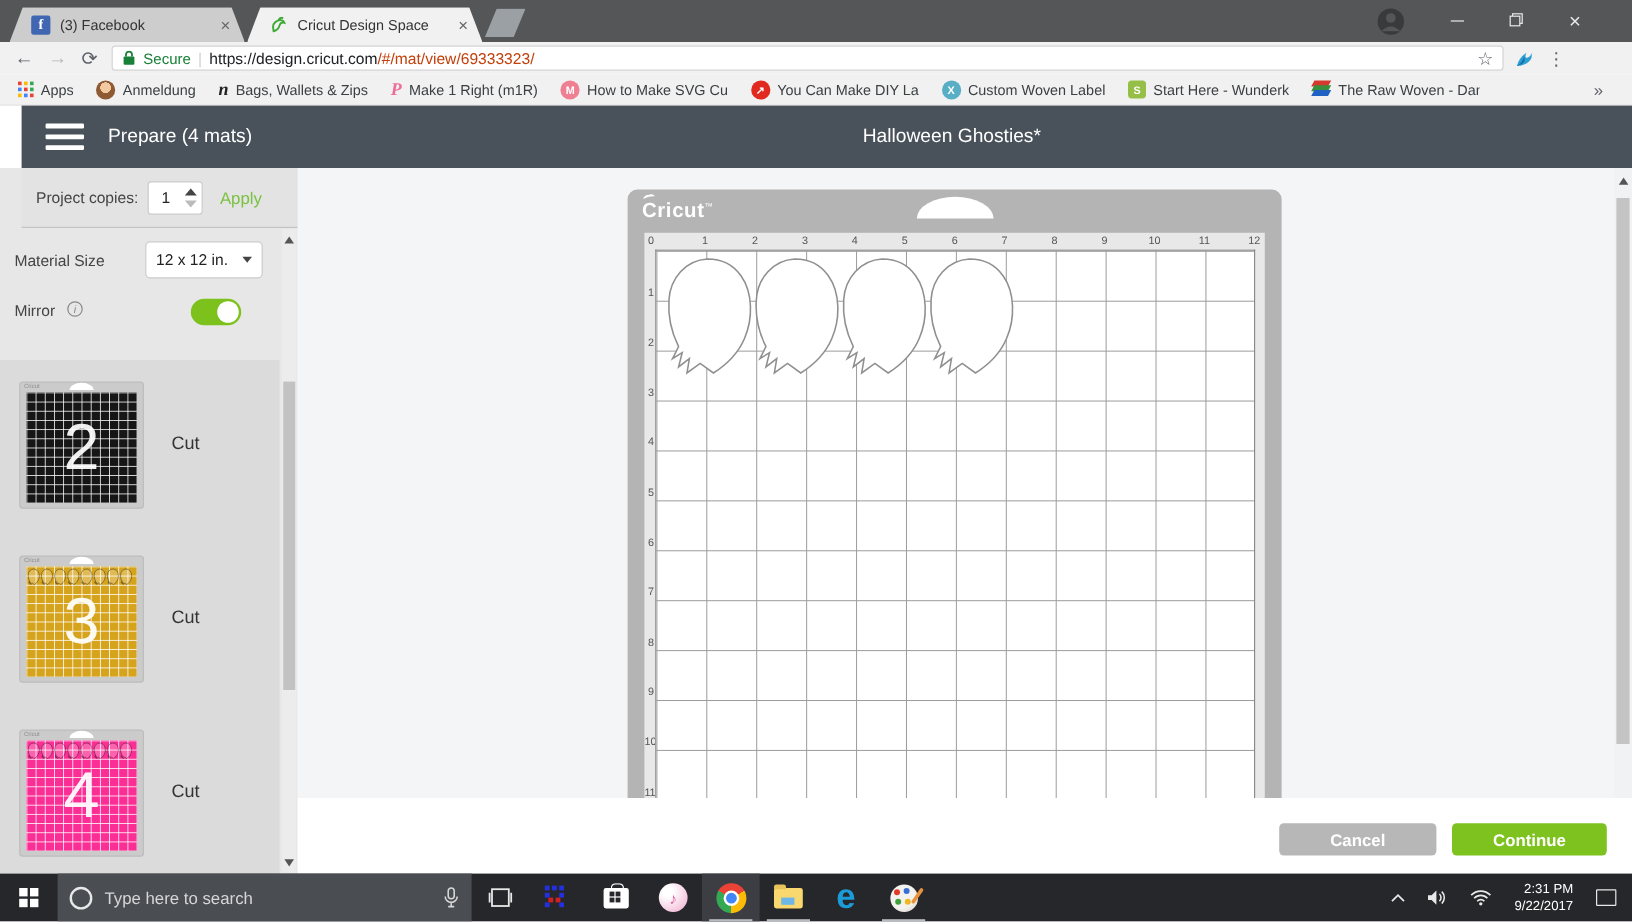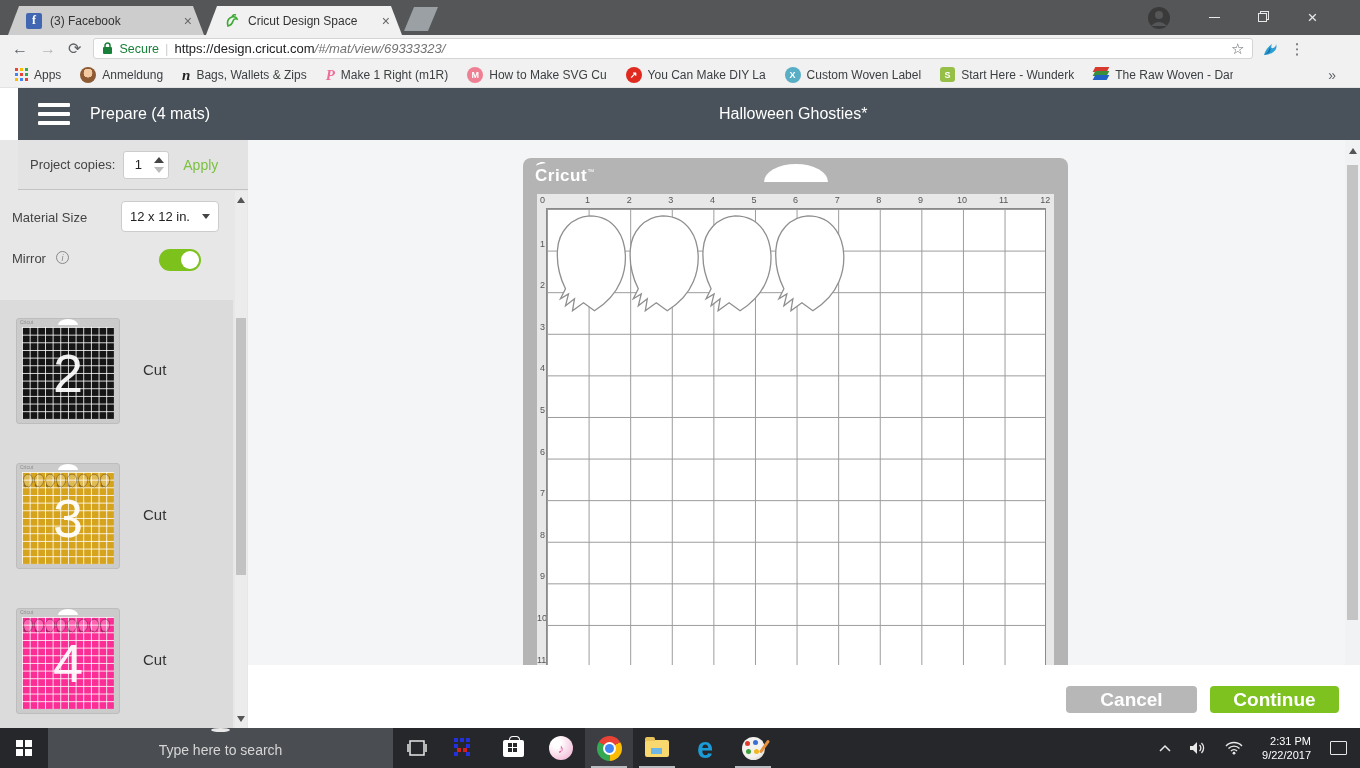--- a/index.html
+++ b/index.html
@@ -25,21 +25,21 @@
   #profile-btn { position:absolute; left:1146px; top:5px; width:26px; height:26px; }
 
   #toolbar { position:absolute; left:0; top:35px; width:1360px; height:27px; background:#f1f1f1; display:flex; align-items:center; }
   .nav-ic { font-size:16px; margin-left:12px; color:#5f6368; }
   .nav-ic.disabled { color:#b6b6b6; }
   #omnibox { margin-left:12px; width:1160px; height:21px; background:#fff; border:1px solid #d4d4d4; border-radius:3px;
              display:flex; align-items:center; padding:0 8px; gap:6px; }
   #secure-label { color:#188038; font-size:12.5px; }
   .omni-sep { color:#d0d0d0; font-size:13px; }
   #url-text { font-size:13px; color:#202124; white-space:nowrap; overflow:hidden; flex:1; }
-  #url-text .path { color:#737373;font-style:italic; }
+  #url-text .path { color:#c2410c; }
   #star-icon { color:#5f6368; font-size:15px; }
   #ext-icon { width:18px; height:18px; margin-left:8px; }
   #menu-dots { color:#5f6368; font-size:15px; letter-spacing:0; margin:0 10px 0 10px; }
 
   #bookmarksbar { position:absolute; left:0; top:62px; width:1360px; height:26px; background:#f1f1f1;
                   display:flex; align-items:center; padding:0 10px; gap:9px; border-bottom:1px solid #e3e3e3; }
   .bm { display:flex; align-items:center; gap:6px; padding:0 5px; white-space:nowrap; }
   .bm-label { font-size:12px; color:#3c4043; max-width:118px; overflow:hidden; }
   #apps-grid { width:13px; height:13px; display:grid; grid-template-columns:repeat(3,3px); grid-template-rows:repeat(3,3px); gap:2px; }
   #apps-grid i { background:#ea4335; } #apps-grid i:nth-child(2){background:#fbbc05;} #apps-grid i:nth-child(3){background:#34a853;}
@@ -117,34 +117,34 @@
   #ruler-top { position:absolute; left:0; top:0; width:517px; height:14px; }
   #ruler-top span { position:absolute; top:1px; font-size:9px; color:#555; transform:translateX(-50%); }
   #ruler-left span { position:absolute; left:0; width:8px; text-align:right; font-size:9px; color:#555; }
   #grid { position:absolute; left:9px; top:14px; width:500px; height:457px; background-color:#fff;
           border:1px solid #8a8a8a; border-bottom:none;
           background-image:linear-gradient(to right,#9b9b9b 1px,transparent 1px),linear-gradient(to bottom,#9b9b9b 1px,transparent 1px);
           background-size:41.6px 41.6px; }
   #ghost-layer { position:absolute; left:9px; top:14px; }
 
   #canvas-footer { position:absolute; left:0; top:525px; width:1112px; height:63px; background:#fff; }
-  .footer-btn { position:absolute; top:21px; height:27px; border-radius:4px; color:#fff; font-size:19px; font-weight:bold;
+  .footer-btn { position:absolute; top:21px; height:27px; border-radius:4px; color:#fff; font-size:14px; font-weight:bold;
                 display:flex; align-items:center; justify-content:center; border:none; }
   #cancel-btn { left:818px; width:131px; background:#b7b7b7; }
   #continue-btn { left:962px; width:129px; background:#7dc21f; }
   #main-scrollbar { position:absolute; right:0; top:0; width:15px; height:525px; background:#f1f2f3; }
   #main-scrollbar .thumb { position:absolute; left:2px; top:25px; width:11px; height:455px; background:#c4c4c4; }
   #main-scrollbar .sb-arrow-up { left:4px; top:8px; border-left-width:4px; border-right-width:4px; }
 
   
   #taskbar { position:absolute; left:0; top:728px; width:1360px; height:40px; background:#26272b; display:flex; align-items:center; }
   #start-btn { width:48px; height:40px; display:flex; align-items:center; justify-content:center; }
   #win-logo { width:16px; height:16px; display:grid; grid-template-columns:7px 7px; grid-template-rows:7px 7px; gap:2px; }
   #win-logo i { background:#fff; }
-  #search-box { width:345px; height:40px; background:#4a4d52; display:flex; align-items:center; padding:0 10px; gap:10px;flex-direction:column; }
+  #search-box { width:345px; height:40px; background:#4a4d52; display:flex; align-items:center; padding:0 10px; gap:10px; }
   #search-ring { width:19px; height:19px; border:2px solid #e8e8e8; border-radius:50%; }
   #search-placeholder { flex:1; font-size:14px; color:#d6d6d6; }
   .tb-icon { width:48px; height:40px; display:flex; align-items:center; justify-content:center; position:relative; }
   .tb-icon.active { background:#3c3e43; }
   .tb-underline::after { content:""; position:absolute; left:6px; right:6px; bottom:0; height:2px; background:#b9bcc0; }
   #chrome-ic { width:25px; height:25px; border-radius:50%;
                background:conic-gradient(#ea4335 0 60deg,#fbbc05 60deg 180deg,#34a853 180deg 300deg,#ea4335 300deg 360deg);
                display:flex; align-items:center; justify-content:center; }
   #chrome-ic i { width:13px; height:13px; background:#fff; border-radius:50%; display:flex; align-items:center; justify-content:center; }
   #chrome-ic i b { width:9px; height:9px; background:#4285f4; border-radius:50%; }

